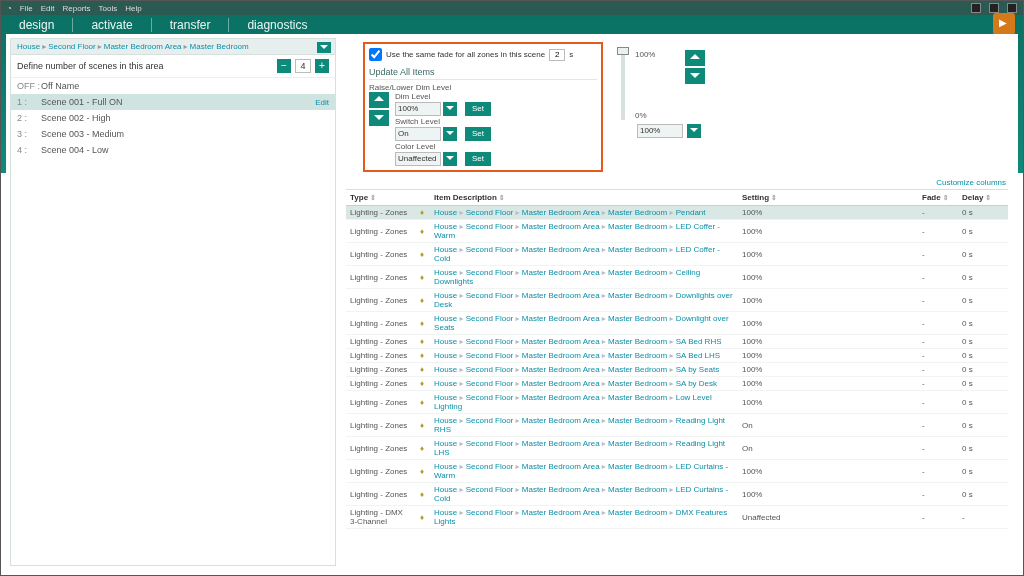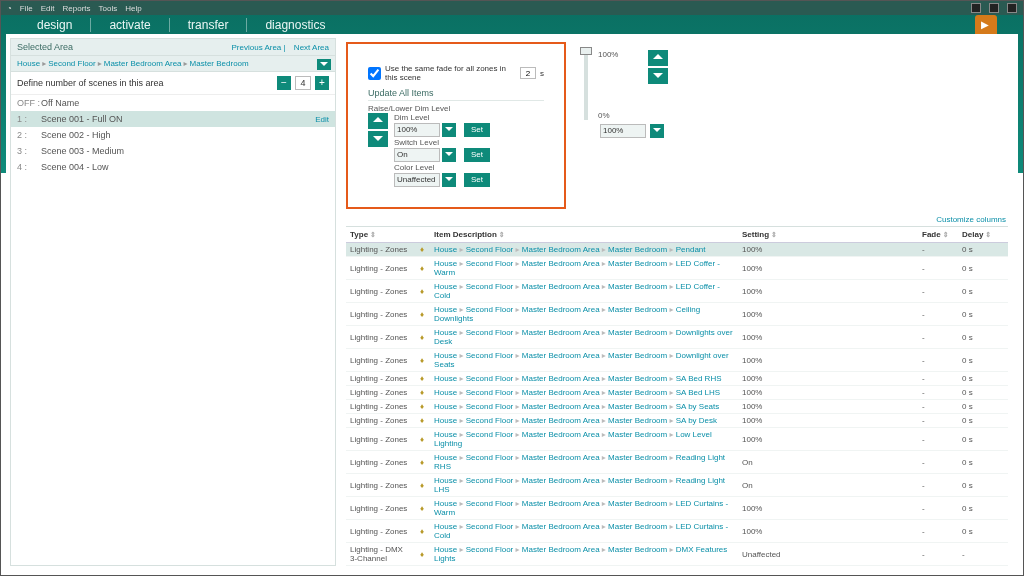--- a/index.html
+++ b/index.html
@@ -1,20 +1,20 @@
 <!DOCTYPE html>
 <html><head>
 <meta charset="utf-8">
 <style>
   * { box-sizing: border-box; margin: 0; padding: 0; font-family: "Segoe UI", Arial, sans-serif; }
   body { width: 1024px; height: 576px; background: linear-gradient(#0a6e61,#0f8a7a 30%,#ffffff 70px); font-size: 9px; color: #333; overflow: hidden; border:1px solid #555;}
   .menubar { height: 14px; background: #2a5a52; color: #ddd; font-size: 8px; display: flex; gap: 8px; padding: 1px 6px; align-items: center; }
   .menubar .spacer { flex: 1; }
   .menubar .winbtn { width: 10px; height: 10px; border: 1px solid #888; background: #222; }
-  .tabrow { height: 20px; display: flex; align-items: flex-start; gap: 0; padding: 0 22px; }
+  .tabrow { height: 20px; display: flex; align-items: flex-end; gap: 0; padding: 0 4px; }
   .maintab { color: #eaf6f4; font-size: 12px; padding: 3px 14px; cursor: pointer; }
   .maintab.active { background: #fff; color: #2f6a61; border-radius: 3px 3px 0 0; }
   .subsel { background: #cfdedb; border: 1px solid #aac; font-size: 9px; padding: 1px 18px 1px 6px; margin-left: 4px; position: relative; }
   .subsel::after { content: ""; position: absolute; right: 4px; top: 5px; border: 4px solid transparent; border-top-color: #4c8079; }
   .tabspacer { flex: 1; }
   .editlive { width: 22px; height: 22px; background: #d57a1a; border-radius: 3px; margin: 0 4px; position: relative; }
   .editlive::after { content: "\25B6"; color: #fff; position: absolute; left: 6px; top: 4px; font-size: 10px; }
   .divider-vert { width: 1px; height: 14px; background: rgba(255,255,255,0.4); margin: 0 4px; align-self: center; }
 
   .workarea { position: absolute; top: 34px; left: 6px; right: 6px; bottom: 6px; background: #fff; display: flex; }
@@ -35,21 +35,21 @@
   .scenelist { flex: 1; overflow: auto; }
   .scenerow { padding: 3px 6px; font-size: 9px; color: #555; display: flex; align-items: center; cursor: pointer; }
   .scenerow.sel { background: #cfe4e0; }
   .scenerow .idx { width: 24px; color: #888; }
   .scenerow .edit { margin-left: auto; color: #0a8fa8; font-size: 8px; }
 
   .rightpanel { flex: 1; margin: 4px 4px 4px 0; display: flex; flex-direction: column; }
   .namebar { padding: 4px 6px; font-size: 12px; color: #3b6b63; border-bottom: 1px solid #e0e8e6; }
 
   .upperzone { display: flex; gap: 8px; padding: 4px 6px; }
-  .leftcallout { border: 2px solid #e55a1a; width: 220px; padding: 20px; font-size: 9px; }
+  .leftcallout { border: 2px solid #e55a1a; width: 240px; padding: 4px; font-size: 9px; margin-left: 17px; }
   .checkline { display: flex; align-items: center; gap: 4px; font-size: 8px; margin-bottom: 6px; }
   .tinyinput { width: 16px; height: 12px; border: 1px solid #bbb; font-size: 8px; text-align: center; }
   .panel-title { color: #3b6b63; font-size: 9px; margin: 2px 0; }
   .dimcontrols { display: flex; gap: 6px; }
   .updown { display: flex; flex-direction: column; gap: 2px; }
   .tealbtn { width: 20px; height: 16px; background: #0e8a7a; position: relative; cursor: pointer; }
   .tealbtn.up::after { content: ""; position: absolute; left: 5px; top: 4px; border: 5px solid transparent; border-bottom-color: #fff; border-top: 0; }
   .tealbtn.down::after { content: ""; position: absolute; left: 5px; top: 5px; border: 5px solid transparent; border-top-color: #fff; border-bottom: 0; }
   .ctrlstack { display: flex; flex-direction: column; gap: 1px; }
   .lbl { font-size: 8px; color: #555; }
@@ -104,27 +104,20 @@
   <div class="maintab">transfer</div>
   <div class="divider-vert"></div>
   <div class="maintab">diagnostics</div>
   <div class="tabspacer"></div>
   <div class="editlive" title="Edit Live"></div>
 </div>
 
 <div class="workarea">
 
   <div class="leftpanel">
-    <div class="section-head">
-      <span>Selected Area</span>
-      <div class="links">
-        <span>Previous Area</span> |
-        <span>Next Area</span>
-      </div>
-    </div>
     <div class="bc-bar">
       <span>House</span>
         <span class="crumb-sep">▸</span>
       <span>Second Floor</span>
         <span class="crumb-sep">▸</span>
       <span>Master Bedroom Area</span>
         <span class="crumb-sep">▸</span>
       <span>Master Bedroom</span>
       <div class="dd"></div>
     </div>

